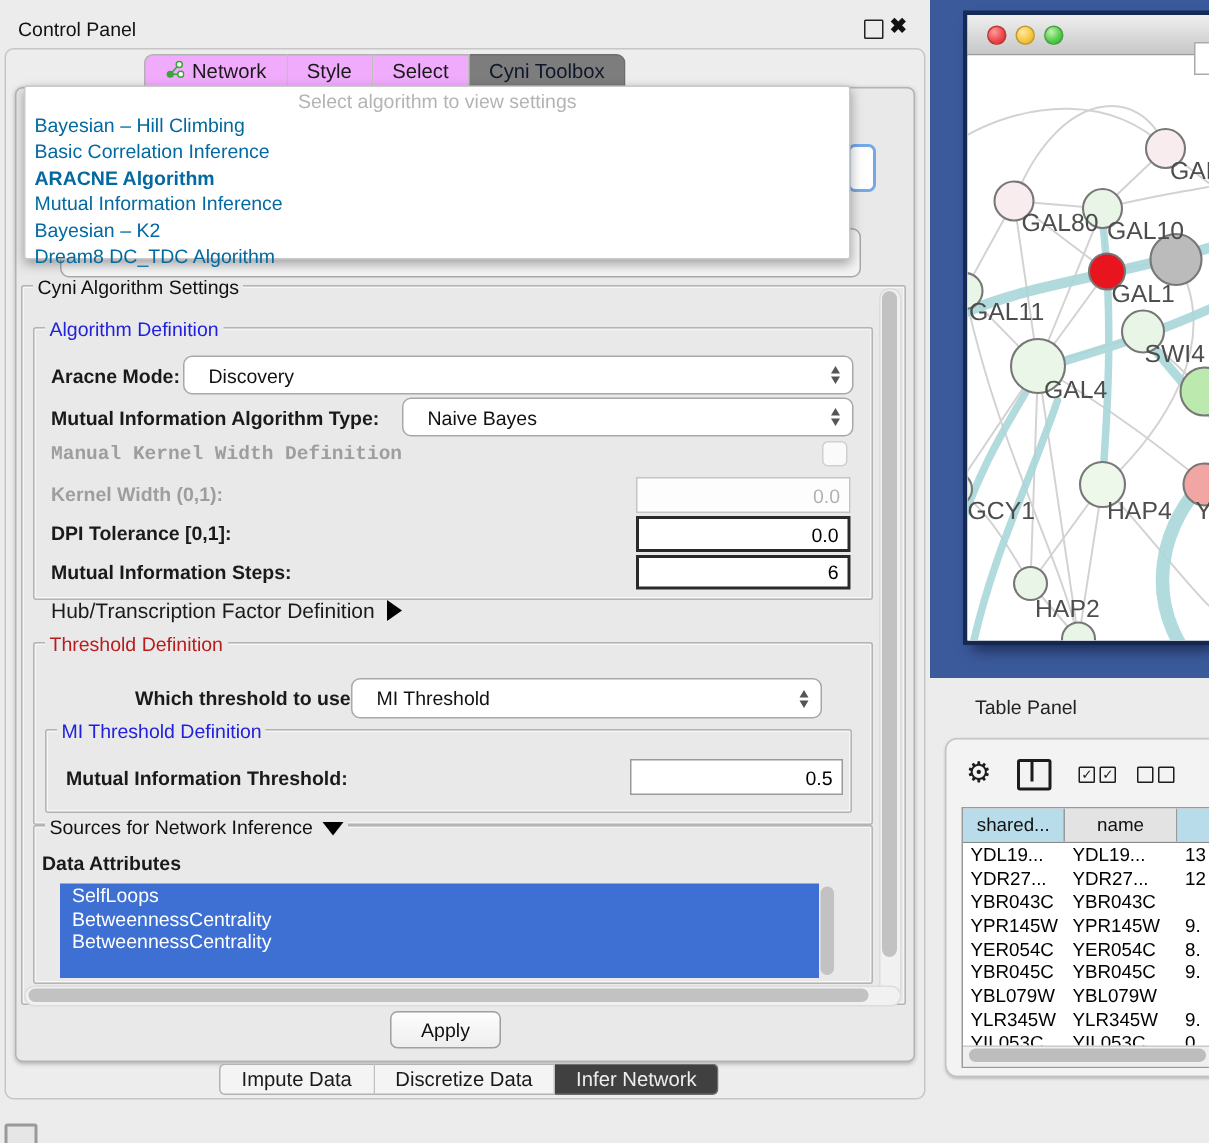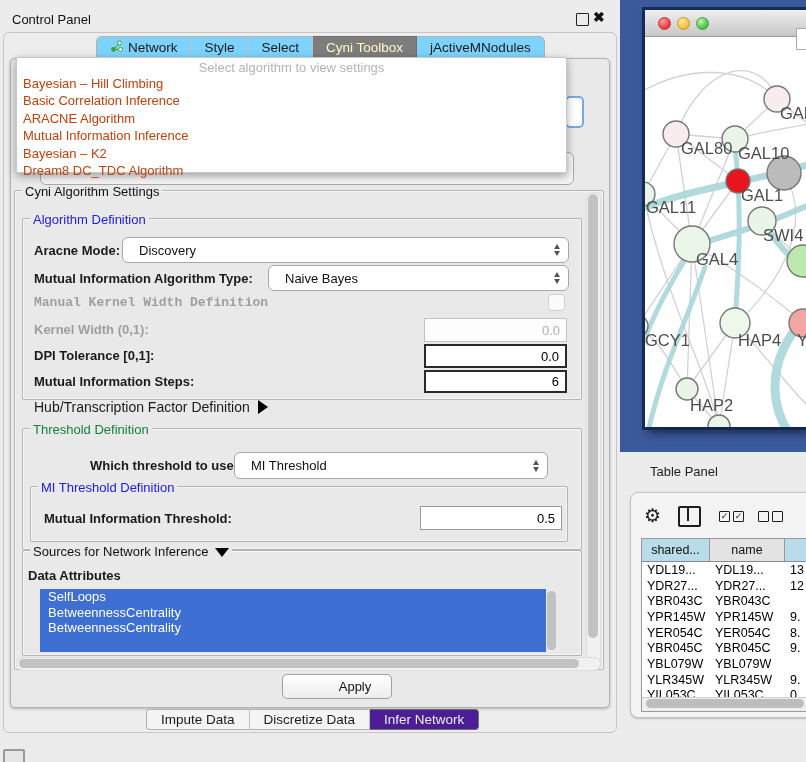--- a/index.html
+++ b/index.html
@@ -12,43 +12,43 @@
   #cp-titlebar{left:0;top:6px;width:618px;height:26px;display:flex;align-items:center;}
   #cp-title{margin-left:12px;font-size:13px;color:#111;}
   #cp-float{left:576px;top:13px;width:11px;height:11px;border:1.5px solid #222;border-radius:1px;}
   #cp-close{left:593px;top:9px;font-size:14px;font-weight:bold;color:#111;}
 
   #cp-frame{left:3px;top:32px;width:612px;height:699px;border:1px solid #c6c6c6;border-radius:6px;background:#ededed;}
 
   
   #tab-bar{left:96px;top:36px;height:23px;display:flex;z-index:20;}
   .tab{display:flex;align-items:center;gap:5px;padding:0 13px;font-size:13.5px;color:#1a1a1a;
-       background:#7dd3fc;border-top:1px solid #b2b2b2;border-bottom:1px solid #b2b2b2;border-right:1px solid #c0c0c0;}
+       background:#f0abfc;border-top:1px solid #b2b2b2;border-bottom:1px solid #b2b2b2;border-right:1px solid #c0c0c0;}
   .tab:first-child{border-left:1px solid #b2b2b2;border-top-left-radius:6px;}
   .tab:last-child{border-top-right-radius:6px;border-right:1px solid #b2b2b2;}
-  .tab.selected{background:#7d7d7d;color:#fef9c3;border-color:#6e6e6e;}
+  .tab.selected{background:#7d7d7d;color:#0f172a;border-color:#6e6e6e;}
 
   #content-box{left:10px;top:58px;width:598px;height:648px;background:#e9e9e9;
                border:1px solid #b3b3b3;border-radius:5px;box-shadow:0 1px 3px rgba(0,0,0,.25);}
 
   
   #algo-popup{left:16px;top:57px;width:549px;height:114px;background:#fff;border:1px solid #c9c9c9;
               box-shadow:0 3px 8px rgba(0,0,0,.35);z-index:50;border-radius:2px;}
   #algo-placeholder{width:100%;text-align:center;margin-top:2px;font-size:13px;color:#b4b4b4;}
-  .menu-item{font-size:13px;color:#c2410c;padding:1.5px 0 1.5px 6px;line-height:14.5px;}
-  .menu-item.bold{font-weight:normal;}
+  .menu-item{font-size:13px;color:#0369a1;padding:1.5px 0 1.5px 6px;line-height:14.5px;}
+  .menu-item.bold{font-weight:bold;}
   
   #hidden-combo{left:40px;top:152px;width:532px;height:31px;background:#f4f4f4;border:1px solid #a8a8a8;border-radius:6px;z-index:1;}
   #focus-spinner{left:565px;top:96px;width:15px;height:28px;background:#fff;border:2px solid #74a8e8;border-radius:5px;z-index:2;}
 
   
   .group{border:1px solid #b4b4b4;border-radius:2px;box-shadow:inset 0 0 0 1px rgba(255,255,255,.6);}
   .legend{position:absolute;font-size:13px;background:#e9e9e9;padding:0 3px;white-space:nowrap;}
   .legend.blue{color:#2020dd;}
-  .legend.green{color:#15803d;}
+  .legend.green{color:#b91c1c;}
 
   .flabel{position:absolute;font-size:13px;font-weight:bold;color:#1a1a1a;white-space:nowrap;}
   .flabel.disabled{color:#9e9e9e;}
 
   .combo{position:absolute;background:#fff;border:1px solid #a8a8a8;border-radius:6px;
          display:flex;align-items:center;font-size:13px;color:#111;}
   .combo .ctext{margin-left:16px;flex:1;}
   .arrows{display:flex;flex-direction:column;gap:2px;margin-right:8px;}
   .arrows i{width:0;height:0;border-left:3.5px solid transparent;border-right:3.5px solid transparent;}
   .arrows i.up{border-bottom:5px solid #555;}
@@ -70,30 +70,30 @@
   #attr-list{left:40px;top:589px;width:506px;height:63px;background:#3e6fd3;overflow:hidden;}
   .attr-row{font-size:13px;color:#fff;padding-left:8px;height:15.7px;line-height:15.7px;white-space:nowrap;}
   #attr-scroll{left:547px;top:591px;width:9px;height:59px;background:#c2c2c2;border-radius:5px;}
 
   
   #v-scroll-track{left:586px;top:192px;width:13px;height:476px;background:#f1f1f1;border:1px solid #dcdcdc;border-radius:7px;}
   #v-scroll-thumb{left:588px;top:194px;width:10px;height:444px;background:#c2c2c2;border-radius:6px;}
   #h-scroll-track{left:16px;top:657px;width:583px;height:12px;background:#f1f1f1;border:1px solid #dcdcdc;border-radius:7px;}
   #h-scroll-thumb{left:19px;top:659px;width:560px;height:9px;background:#c2c2c2;border-radius:5px;}
 
-  #apply-btn{left:282px;top:674px;width:72px;height:23px;background:linear-gradient(#fefefe,#ededed);
+  #apply-btn{left:260px;top:674px;width:72px;height:23px;background:linear-gradient(#fefefe,#ededed);
              border:1px solid #a0a0a0;border-radius:5px;font-size:13px;color:#111;
-             display:flex;align-items:center;justify-content:center;padding-left:36px;}
+             display:flex;align-items:center;justify-content:center;}
 
   #bottom-tabs{left:146px;top:709px;height:21px;display:flex;z-index:5;}
   .btab{display:flex;align-items:center;padding:0 14px;font-size:13.5px;color:#1a1a1a;background:#f4f4f4;
         border-top:1px solid #b2b2b2;border-bottom:1px solid #b2b2b2;border-right:1px solid #c0c0c0;}
   .btab:first-child{border-left:1px solid #b2b2b2;border-radius:4px 0 0 4px;}
   .btab:last-child{border-radius:0 4px 4px 0;border-right:1px solid #b2b2b2;}
-  .btab.selected{background:#4c1d95;color:#ededed;border-color:#6e6e6e;}
+  .btab.selected{background:#404040;color:#ededed;border-color:#6e6e6e;}
 
   #mini-icon{left:3px;top:749px;width:18px;height:13px;border:2px solid #9a9a9a;border-radius:2px;background:#e6e6e6;}
 
   
   #desktop{left:620px;top:0;width:186px;height:452px;background:#3b5a9b;}
   #net-window{left:645px;top:10px;width:161px;height:417px;background:#fff;
               box-shadow:0 0 0 3px rgba(18,38,78,.9),3px 6px 9px rgba(0,0,25,.55);}
   #net-titlebar{left:0;top:0;width:161px;height:26px;background:linear-gradient(#efefef,#c7c7c7);
                 border-bottom:1px solid #9a9a9a;display:flex;align-items:center;position:absolute;}
   .light{width:13px;height:13px;border-radius:50%;margin-left:6px;box-sizing:border-box;}
@@ -148,23 +148,20 @@
       <span>Network</span>
     </div>
     <div class="tab">
       <span>Style</span>
     </div>
     <div class="tab">
       <span>Select</span>
     </div>
     <div class="tab selected">
       <span>Cyni Toolbox</span>
-    </div>
-    <div class="tab">
-      <span>jActiveMNodules</span>
     </div>
   </div>
 
 <div class="abs" id="hidden-combo"></div>
 <div class="abs" id="focus-spinner"></div>
 
 <div class="abs" id="algo-popup">
   <div id="algo-placeholder">Select algorithm to view settings</div>
   <div id="algo-items">
       <div class="menu-item">Bayesian – Hill Climbing</div>

